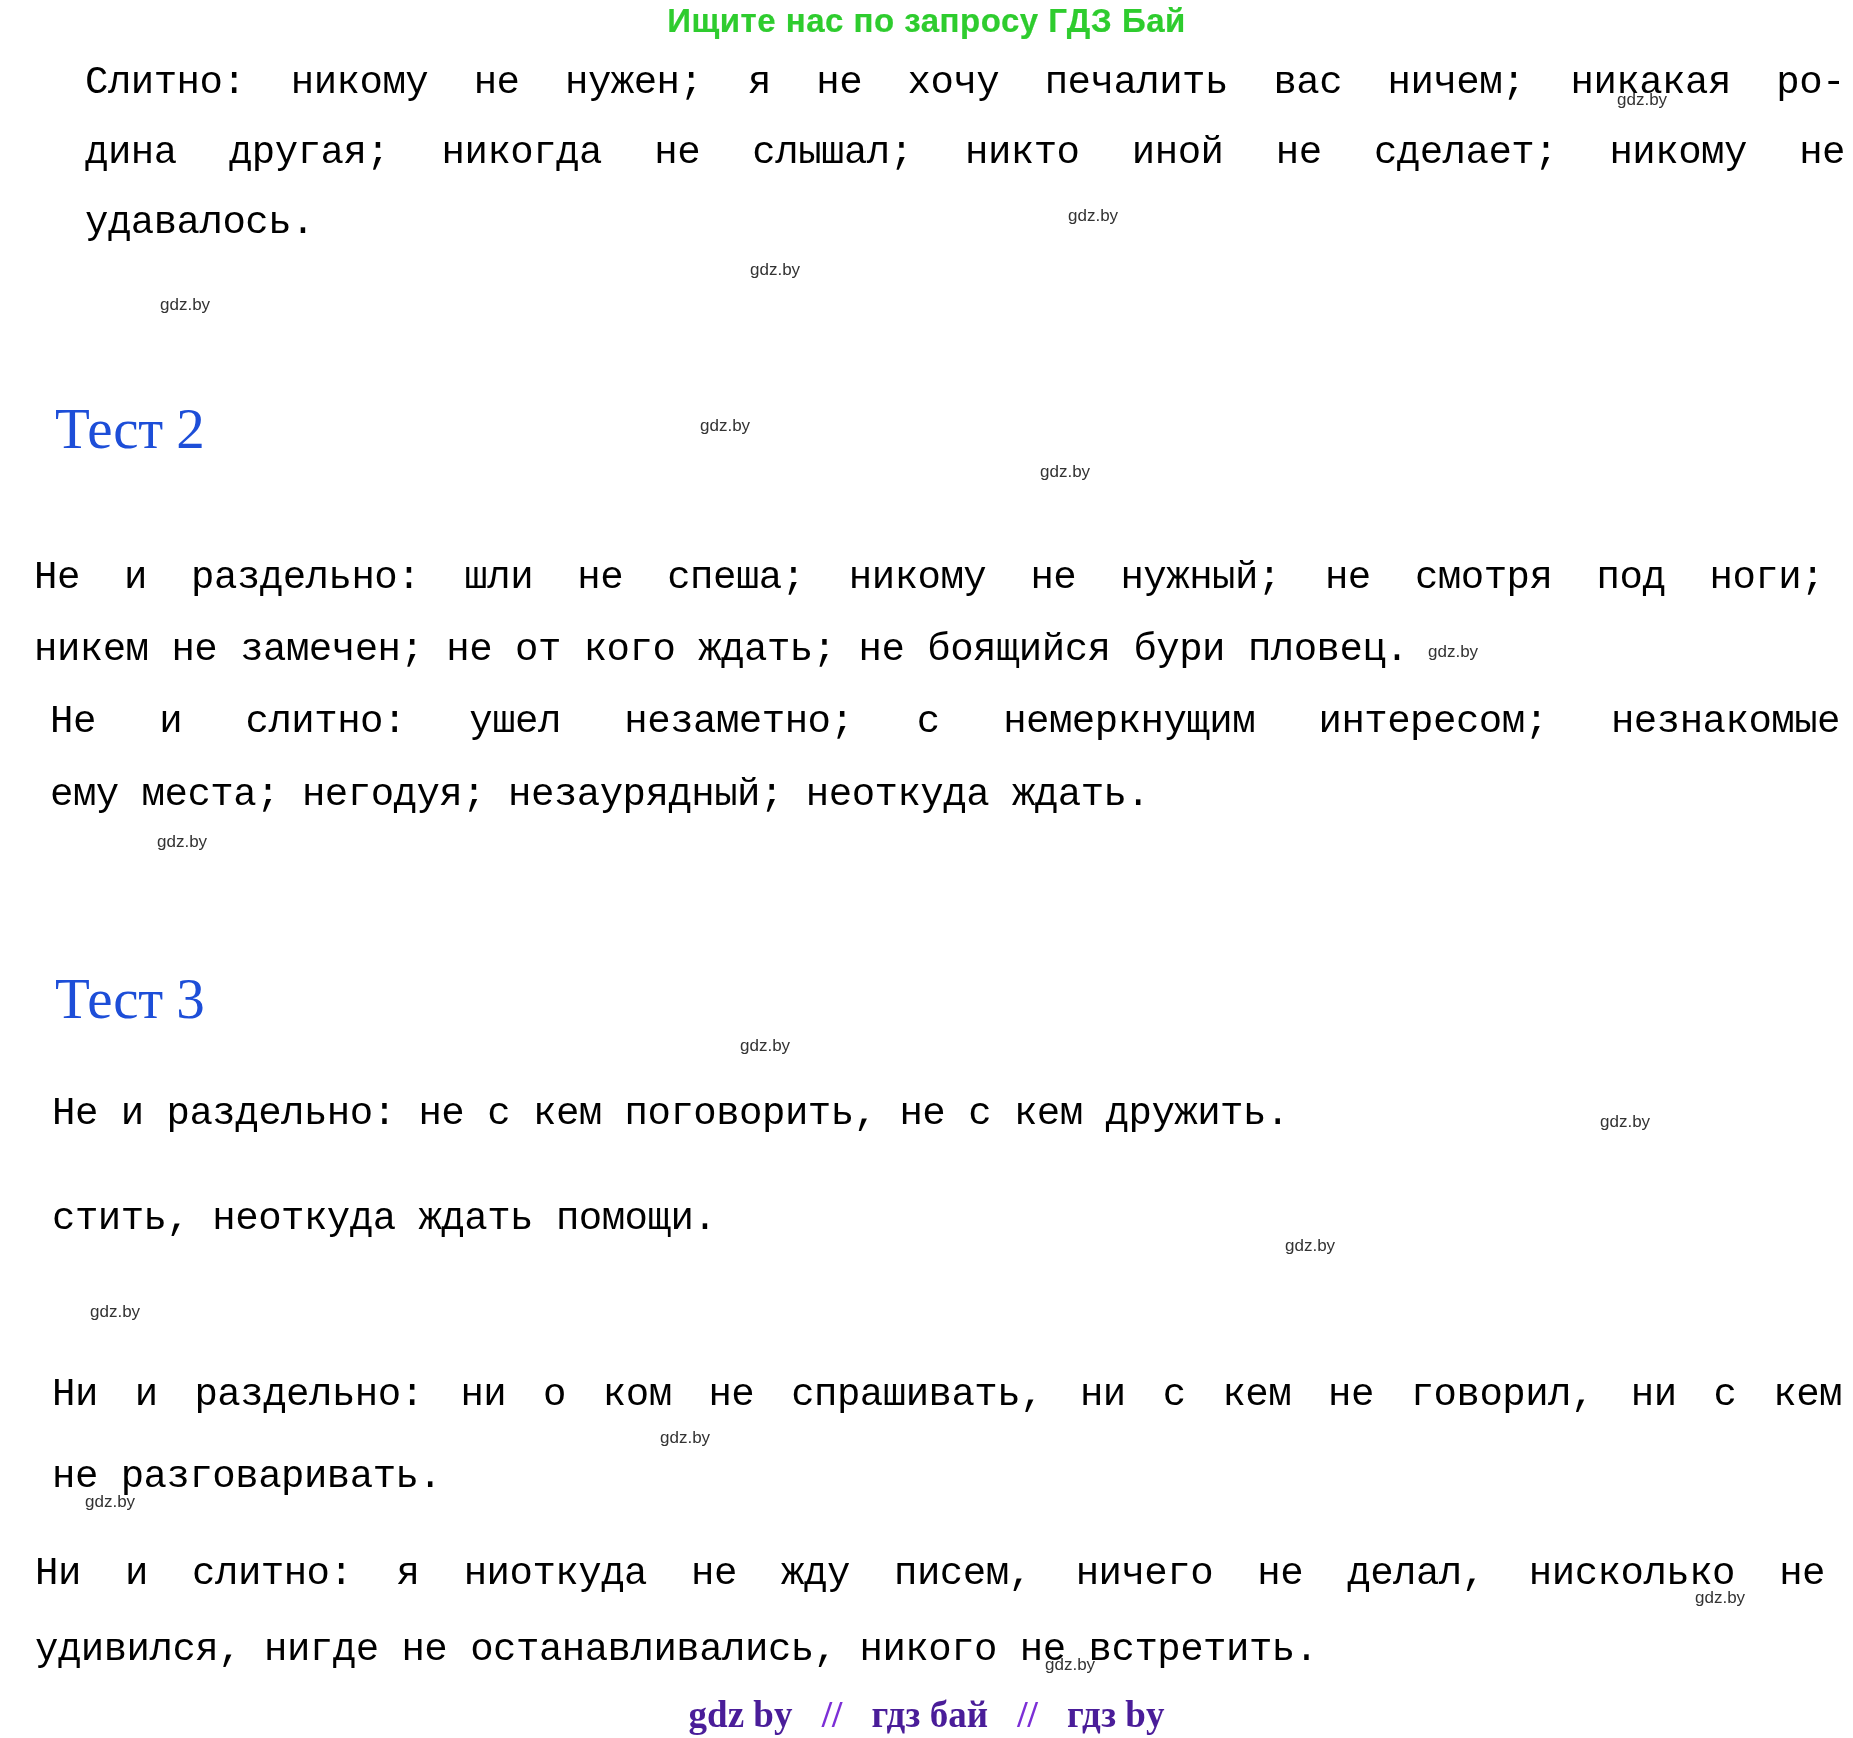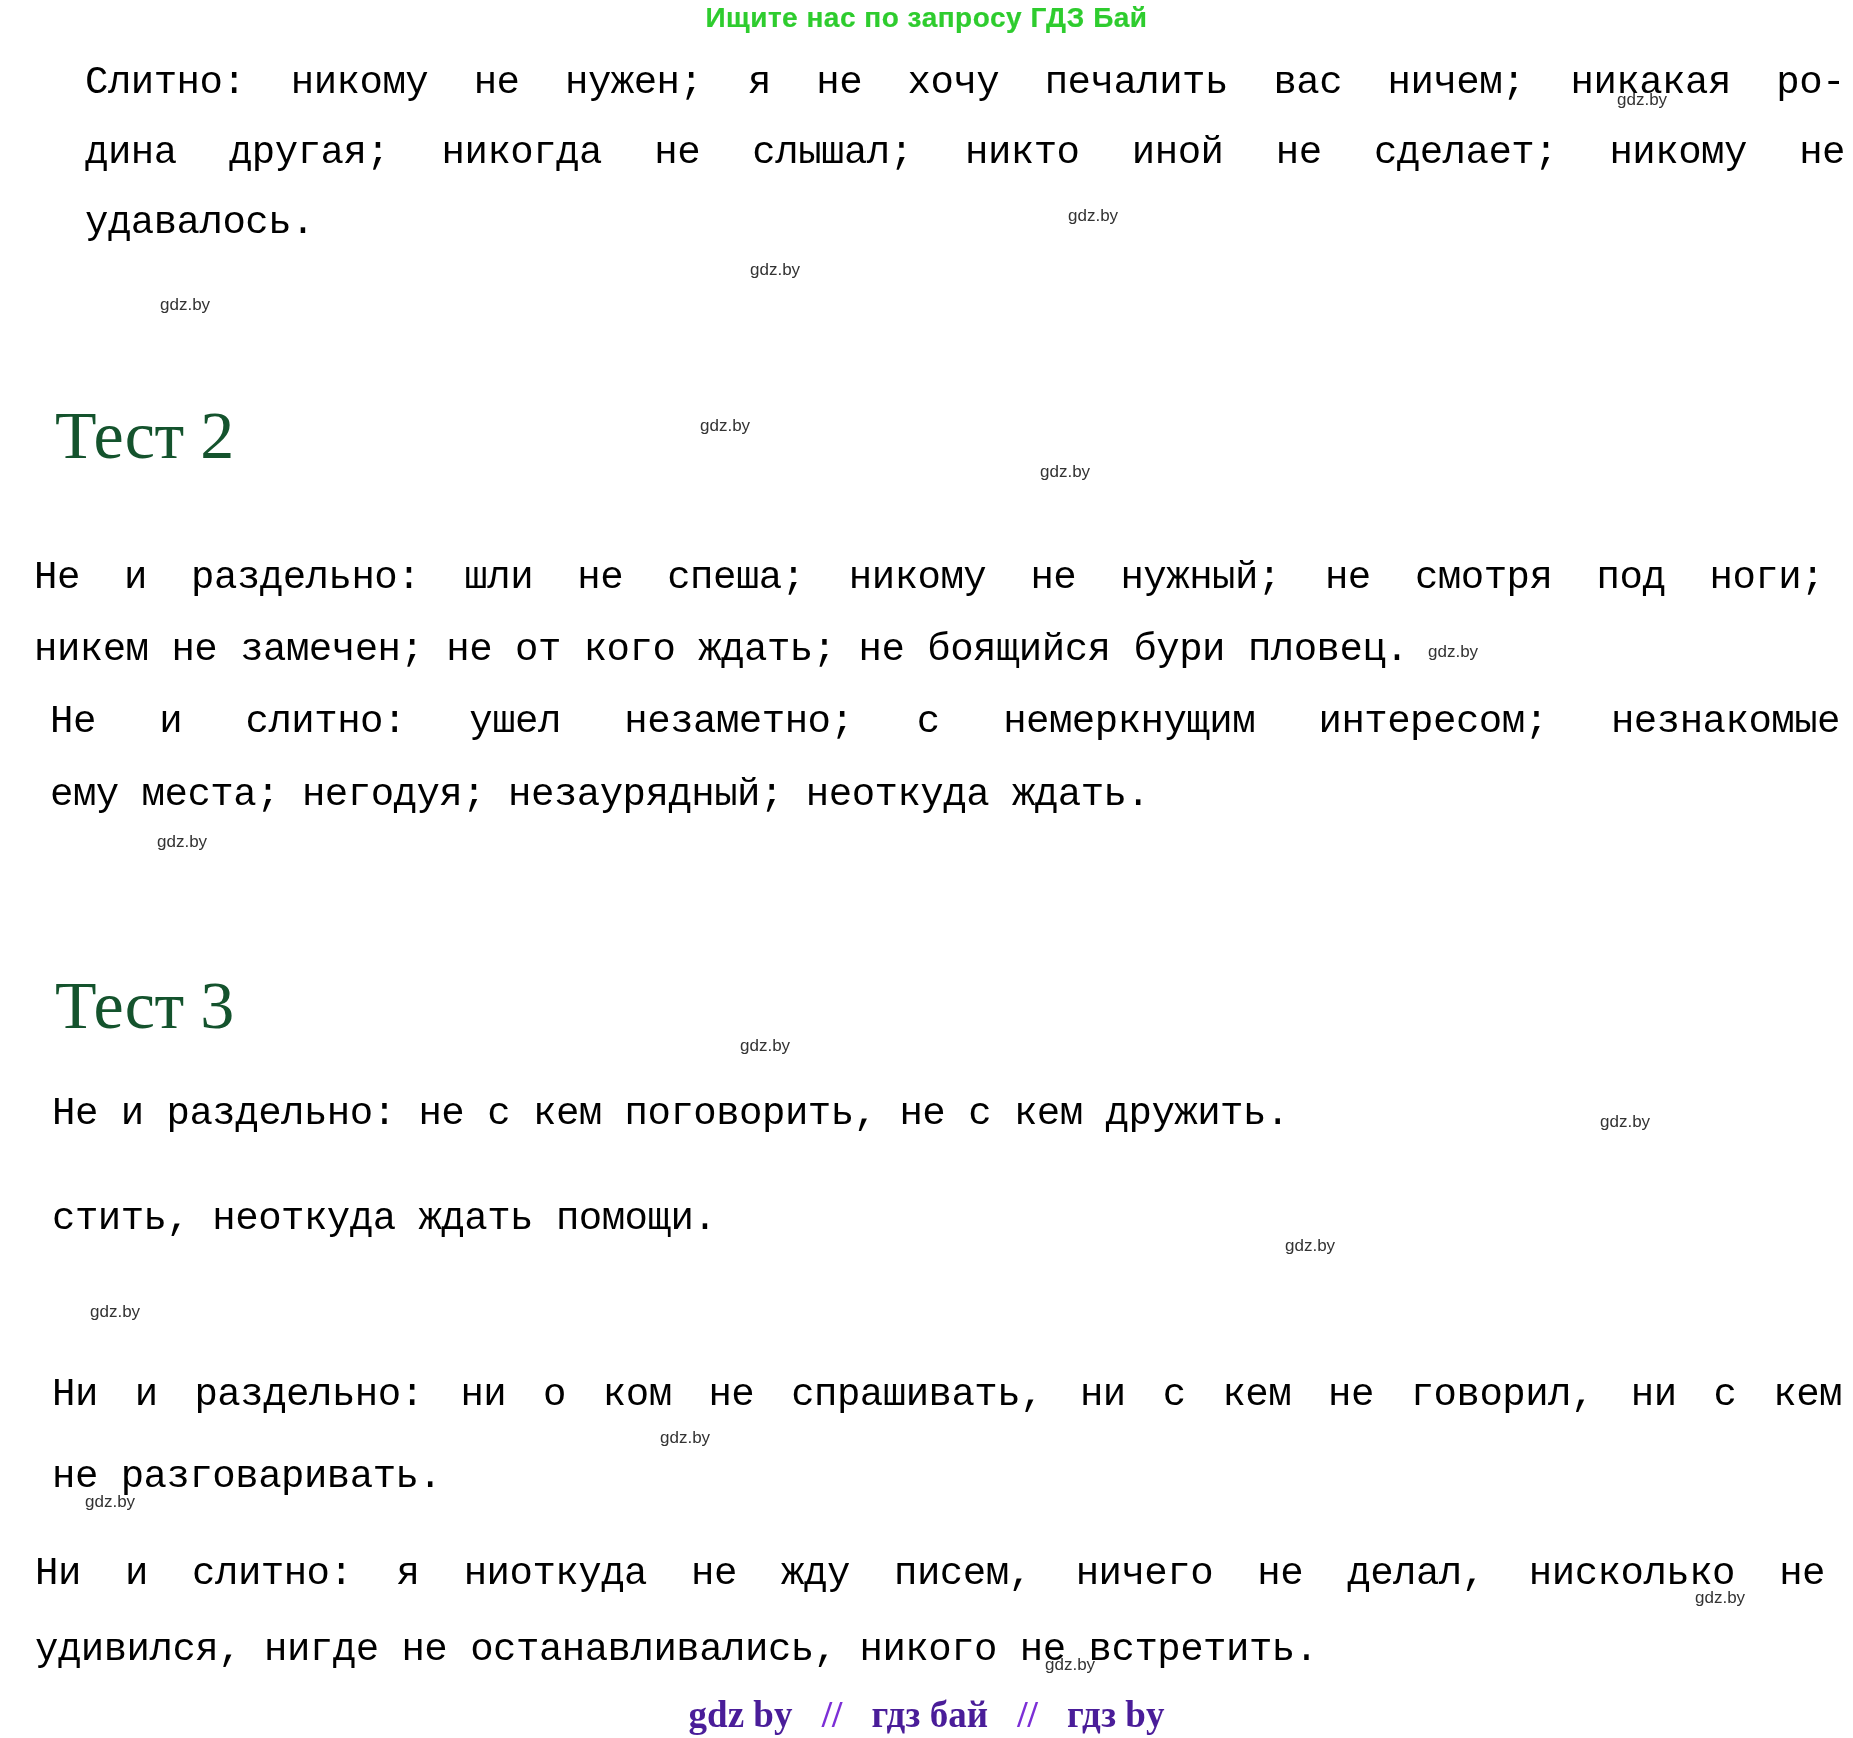--- a/index.html
+++ b/index.html
@@ -11,21 +11,21 @@
     overflow: hidden;
     font-family: "Liberation Serif", "DejaVu Serif", serif;
     color: #000000;
   }
   
   .promo {
     position: absolute;
     top: 2px; left: 0; right: 0;
     text-align: center;
     font-family: "Liberation Sans", "DejaVu Sans", sans-serif;
-    font-size: 28px;
+    font-size: 33px;
     font-weight: bold;
     letter-spacing: 0.5px;
     color: #2ecc2e;
     -webkit-text-stroke: 0.2px #2ecc2e;
   }
   
   .para {
     position: absolute;
     font-size: 39px;
     letter-spacing: -0.5px;
@@ -40,23 +40,23 @@
   }
   .p1   { left: 85px;  top: 48px;   width: 1760px; line-height: 70px; }
   .p2   { left: 34px;  top: 506px;  width: 1790px; line-height: 72px; margin-top: 36px; }
   .p3   { left: 50px;  top: 686px;  width: 1790px; line-height: 73px; }
   .p4   { left: 52px;  top: 1078px; width: 1790px; line-height: 72px; }
   .p5   { left: 52px;  top: 1176px; width: 1790px; line-height: 86px; }
   .p6   { left: 52px;  top: 1354px; width: 1790px; line-height: 82px; }
   .p7   { left: 35px;  top: 1536px; width: 1790px; line-height: 76px; }
   .test-heading {
     position: absolute;
-    font-size: 68px;
+    font-size: 57px;
     letter-spacing: -0.5px;
-    color: #14532d;
+    color: #1d4ed8;
     white-space: nowrap;
   }
   .t2 { left: 55px; top: 396px; }
   .t3 { left: 55px; top: 966px; }
   
   .wm {
     position: absolute;
     font-family: "Liberation Sans", "DejaVu Sans", sans-serif;
     font-size: 17px;
     color: #333333;

